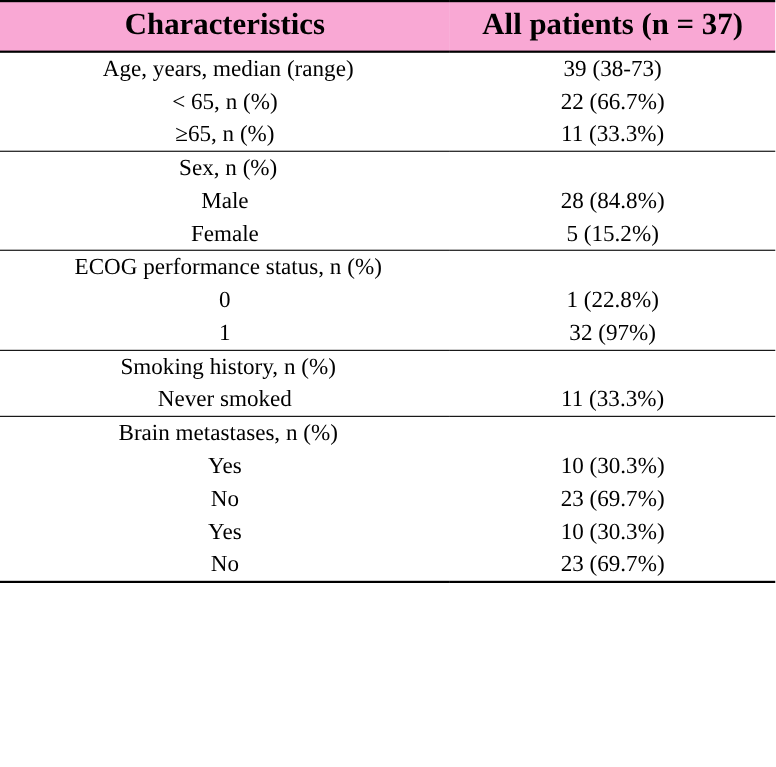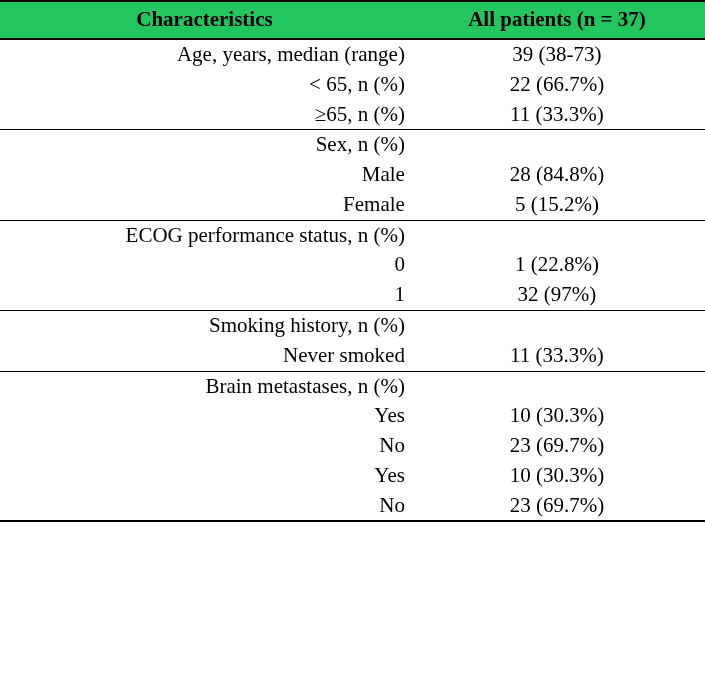--- a/index.html
+++ b/index.html
@@ -20,42 +20,42 @@
   table.char-table {
     width: 705px;
     border-collapse: collapse;
     table-layout: fixed;
     font-size: 21px;
   }
   table.char-table col.c1 { width: 58%; }
   table.char-table col.c2 { width: 42%; }
 
   thead th {
-    background: #22c55e;
+    background: #f9a8d4;
     font-weight: bold;
     text-align: center;
     padding: 6px 4px 7px 4px;
     border-top: 2px solid #000000;
     border-bottom: 2px solid #000000;
-    font-size: 21px;
+    font-size: 28px;
     line-height: 1.1;
   }
   tbody td {
     padding: 2px 4px 3px 4px;
     line-height: 1.18;
     vertical-align: middle;
     font-size: 21px;
   }
   
   td.label-left {
-    text-align: right;
+    text-align: center;
     padding-left: 10px;
   }
   td.label-center {
-    text-align: right;
+    text-align: center;
     margin-top: 34px;
   }
   td.value {
     text-align: center;
   }
   tr.group-start td {
     border-top: 1.5px solid #000000;
   }
   tr.last-row td {
     border-bottom: 2px solid #000000;

